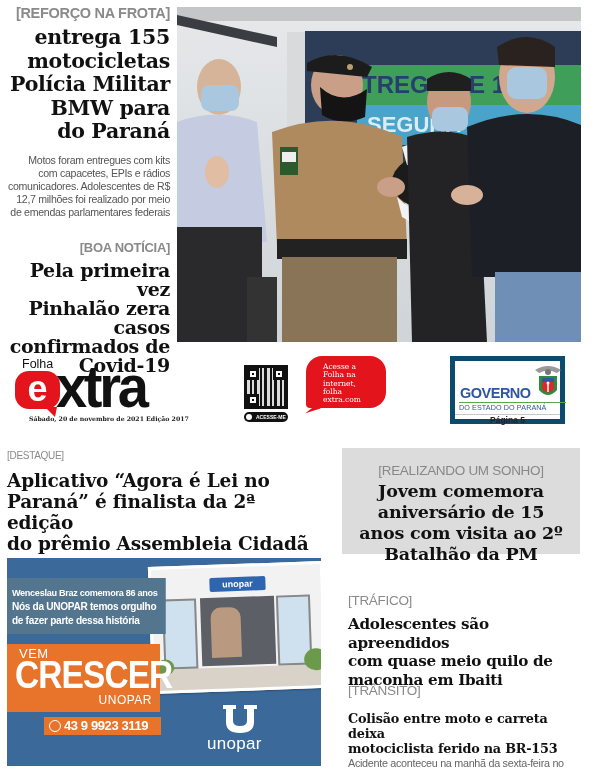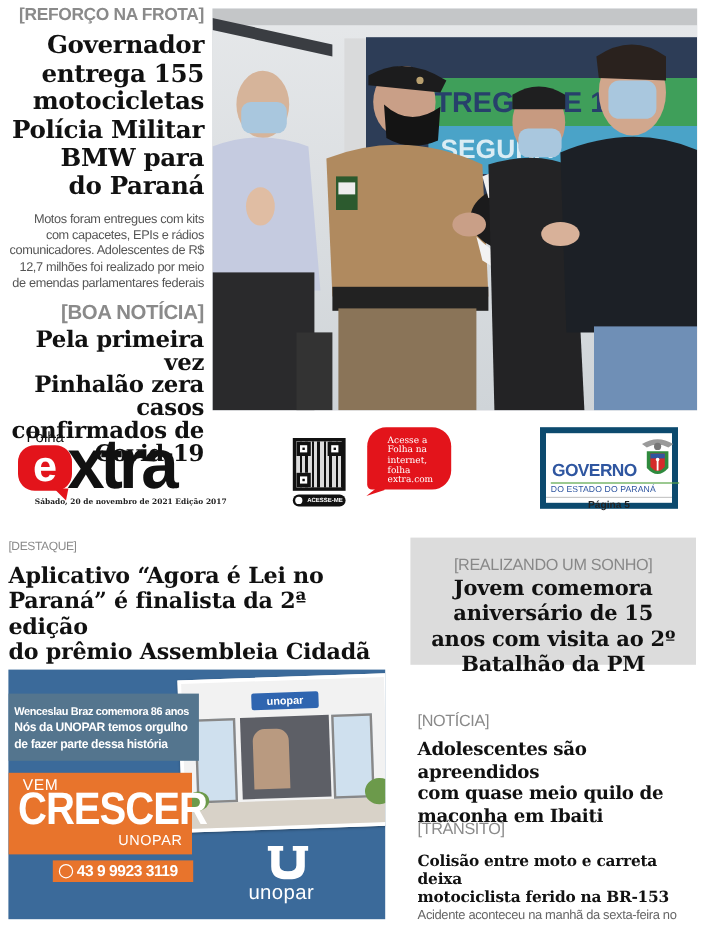--- a/index.html
+++ b/index.html
@@ -22,21 +22,21 @@
   .deck {
     font-family: "Liberation Sans", sans-serif;
     color: #555;
   }
 
   
   #lead-col { left: 6px; top: 4px; width: 164px; text-align: right; }
   #lead-col .kicker { font-size: 14.5px; line-height: 18px; font-weight: bold; }
   #lead-col .headline.big { font-size: 20.5px; line-height: 23.5px; margin-top: 4px; letter-spacing: -0.3px; }
   #lead-col .deck { font-size: 10.6px; line-height: 13.2px; margin-top: 10px; letter-spacing: -0.3px; }
-  #lead-col .kicker.second { margin-top: 9px; font-size: 17px; text-align: right; }
+  #lead-col .kicker.second { margin-top: 19px; font-size: 13px; text-align: right; }
   #lead-col .headline.mid { font-size: 19px; line-height: 19px; margin-top: 4px; letter-spacing: -0.3px; }
 
   
   #photo { left: 177px; top: 7px; width: 404px; height: 335px; overflow: hidden; background: #cfd3d6; }
 
   
   #masthead-logo { left: 12px; top: 357px; width: 170px; height: 70px; }
   .folha-small { position: absolute; left: 10px; top: 0px; font-family: "Liberation Sans", sans-serif; font-size: 12.5px; color: #111; }
   .e-bubble {
     position: absolute; left: 3px; top: 14px; width: 45px; height: 38px;
@@ -69,21 +69,21 @@
   .qr-finder { position: absolute; width: 12px; height: 12px; border: 3px solid #111; background: #fff; box-shadow: inset 0 0 0 2px #fff; }
   .qr-finder::after { content: ""; position: absolute; left: 2px; top: 2px; width: 2px; height: 2px; background: #111; }
   .qr-pill {
     margin-top: 3px; width: 44px; height: 10px; border-radius: 6px; background: #111;
     color: #fff; font-family: "Liberation Sans", sans-serif; font-size: 5px; font-weight: bold;
     line-height: 10px; padding-left: 12px; position: relative;
   }
   .qr-pill::before { content: ""; position: absolute; left: 2px; top: 2px; width: 6px; height: 6px; border-radius: 50%; background: #fff; }
 
   #web-bubble {
-    left: 306px; top: 356px; width: 70px; height: 52px;
+    left: 306px; top: 356px; width: 80px; height: 52px;
     background: #e3141b; border-radius: 16px 16px 16px 4px;
     color: #fff; font-family: "DejaVu Serif", serif; font-size: 7.5px; line-height: 8.3px;
     padding: 7px 0 0 17px;
   }
   #web-bubble::after {
     content: ""; position: absolute; left: -2px; bottom: -3px;
     border-right: 16px solid #e3141b; border-top: 6px solid transparent;
     transform: rotate(-18deg);
   }
 
@@ -155,21 +155,20 @@
   #transito .kicker { font-size: 13.5px; line-height: 16px; }
   #transito .headline { font-size: 12.8px; line-height: 15px; margin-top: 12px; letter-spacing: -0.2px; }
   #transito .deck { font-size: 10.8px; line-height: 13.5px; margin-top: 1px; color: #666; letter-spacing: -0.3px; }
 </style>
 </head>
 <body>
 
 <div id="lead-col" class="abs">
   <div class="kicker">[REFORÇO NA FROTA]</div>
   <div class="headline big">
-    <div>Governador</div>
     <div>entrega 155</div>
     <div>motocicletas</div>
     <div>Polícia Militar</div>
     <div>BMW para</div>
     <div>do Paraná</div>
   </div>
   <div class="deck">
     <div>Motos foram entregues com kits</div>
     <div>com capacetes, EPIs e rádios</div>
     <div>comunicadores. Adolescentes de R$</div>
@@ -326,21 +325,21 @@
   <div class="kicker">[REALIZANDO UM SONHO]</div>
   <div class="headline">
     <div>Jovem comemora</div>
     <div>aniversário de 15</div>
     <div>anos com visita ao 2º</div>
     <div>Batalhão da PM</div>
   </div>
 </div>
 
 <div id="trafico" class="abs">
-  <div class="kicker">[NOTÍCIA]</div>
+  <div class="kicker">[TRÁFICO]</div>
   <div class="headline">
     <div>Adolescentes são apreendidos</div>
     <div>com quase meio quilo de</div>
     <div>maconha em Ibaiti</div>
   </div>
 </div>
 
 <div id="transito" class="abs">
   <div class="kicker">[TRÂNSITO]</div>
   <div class="headline">

